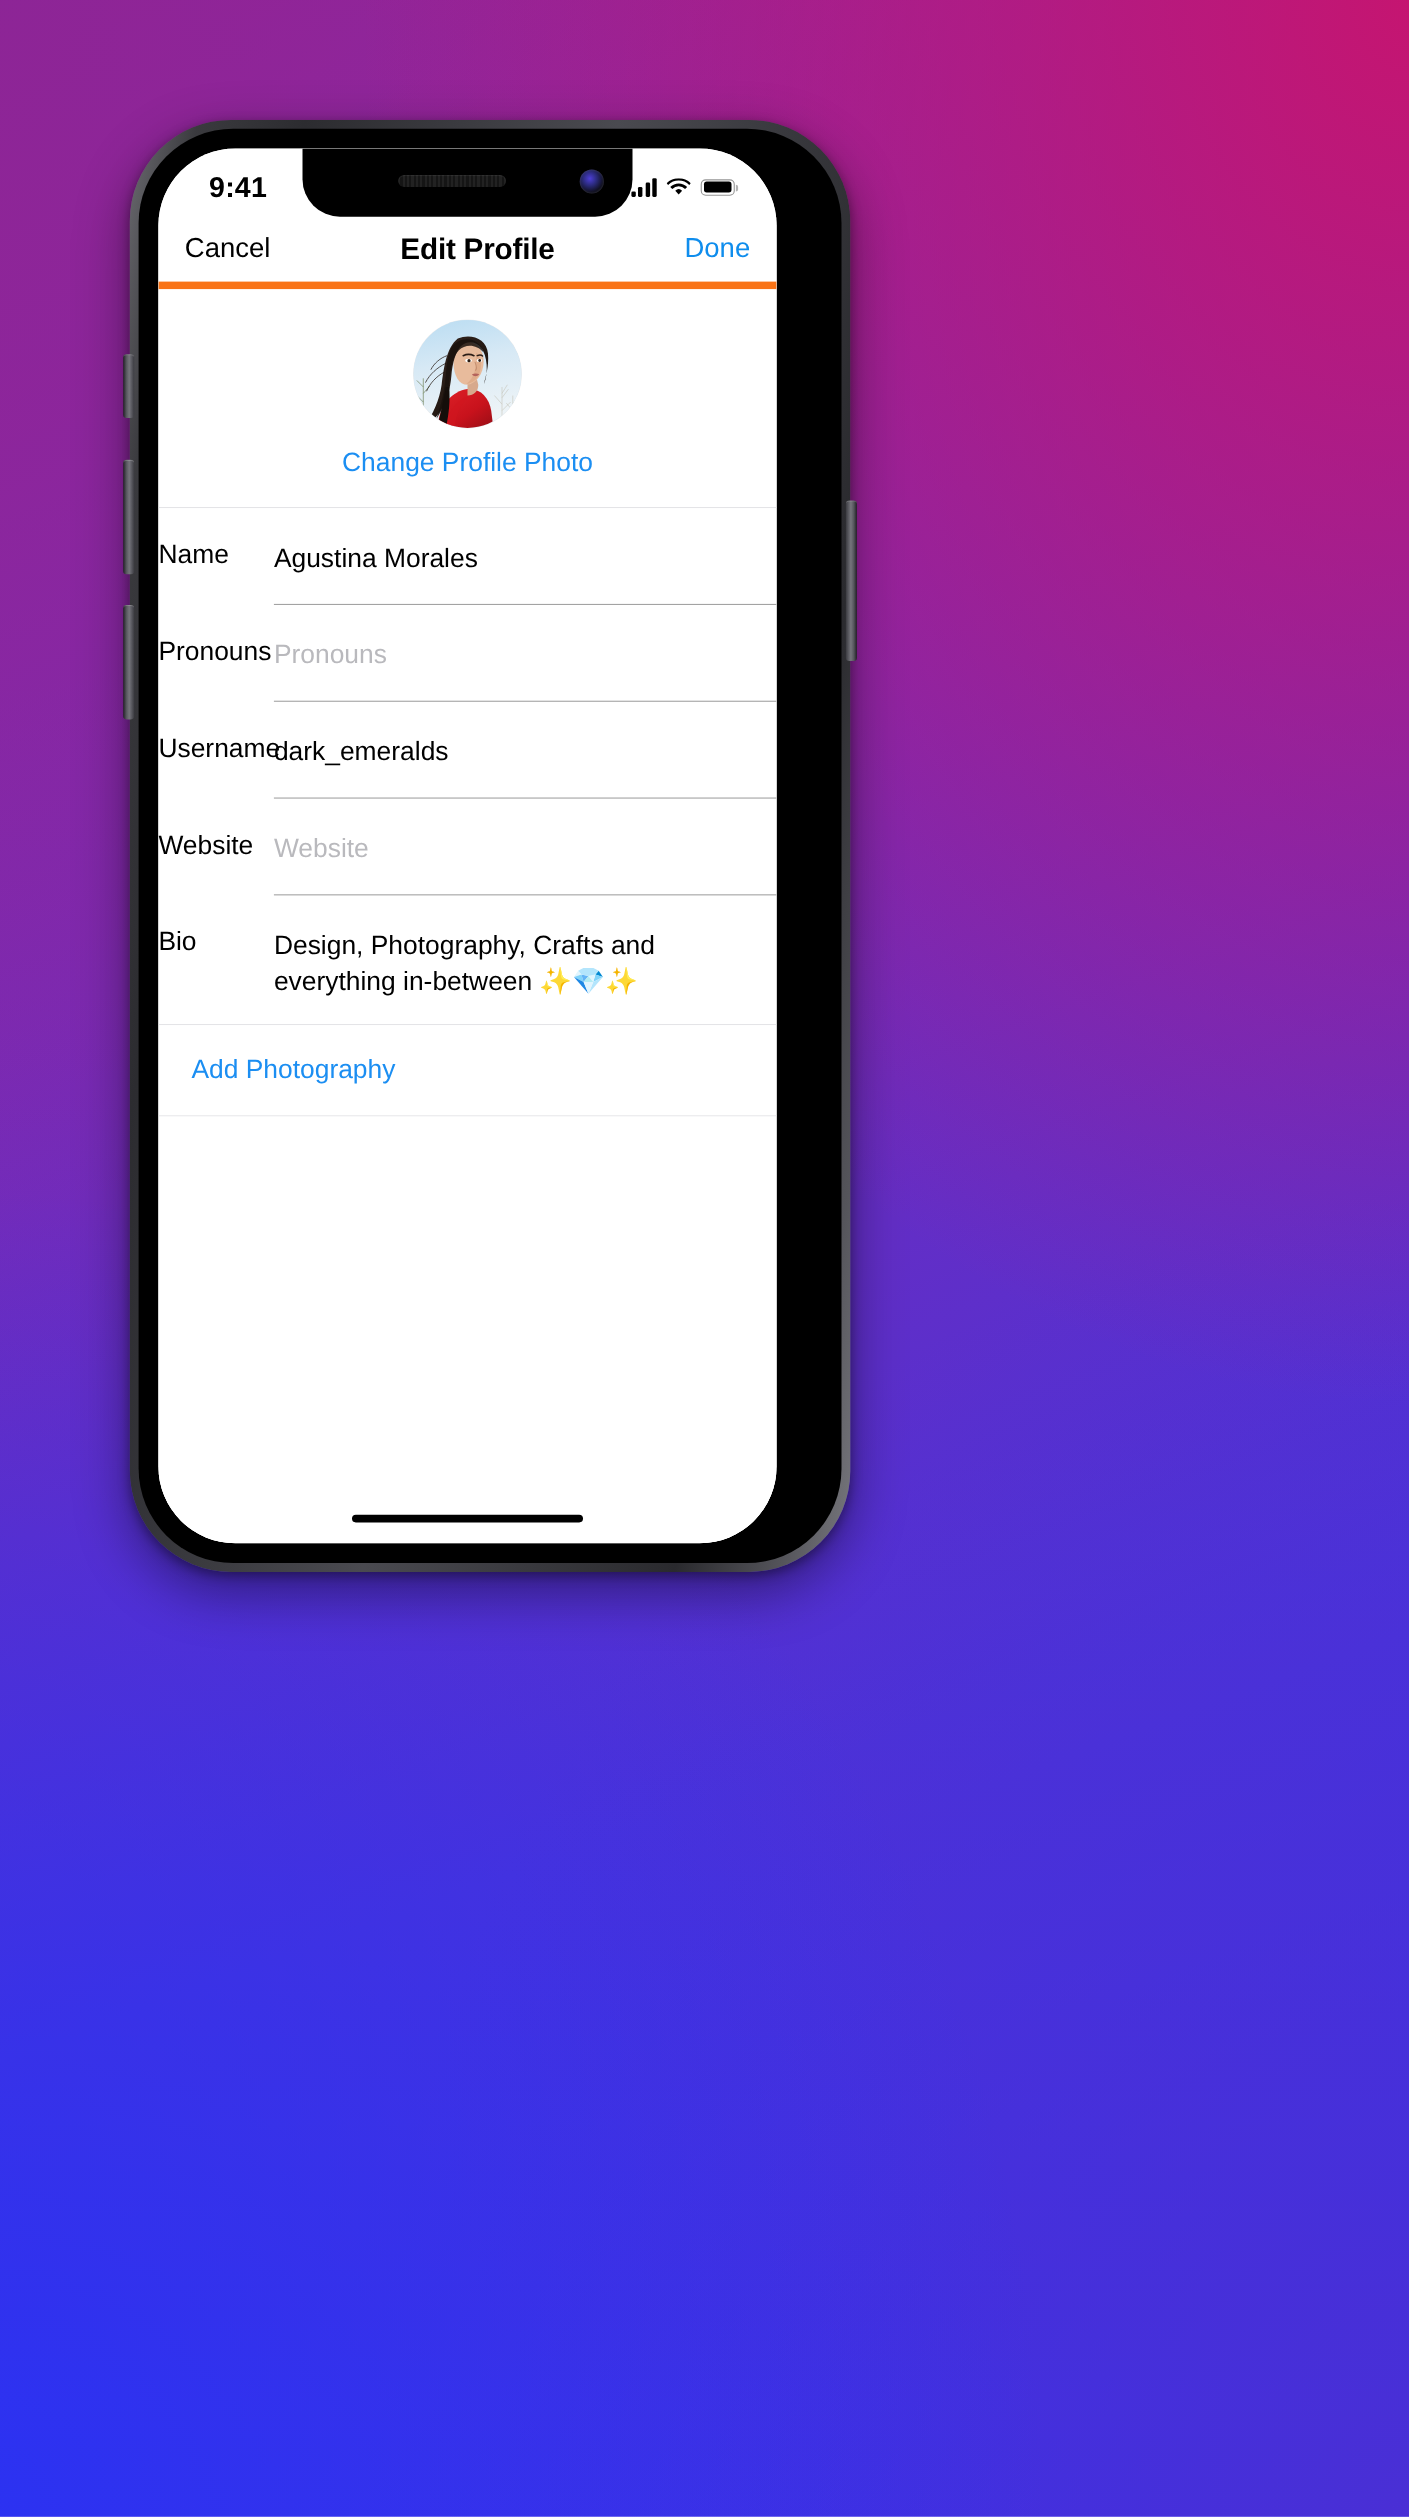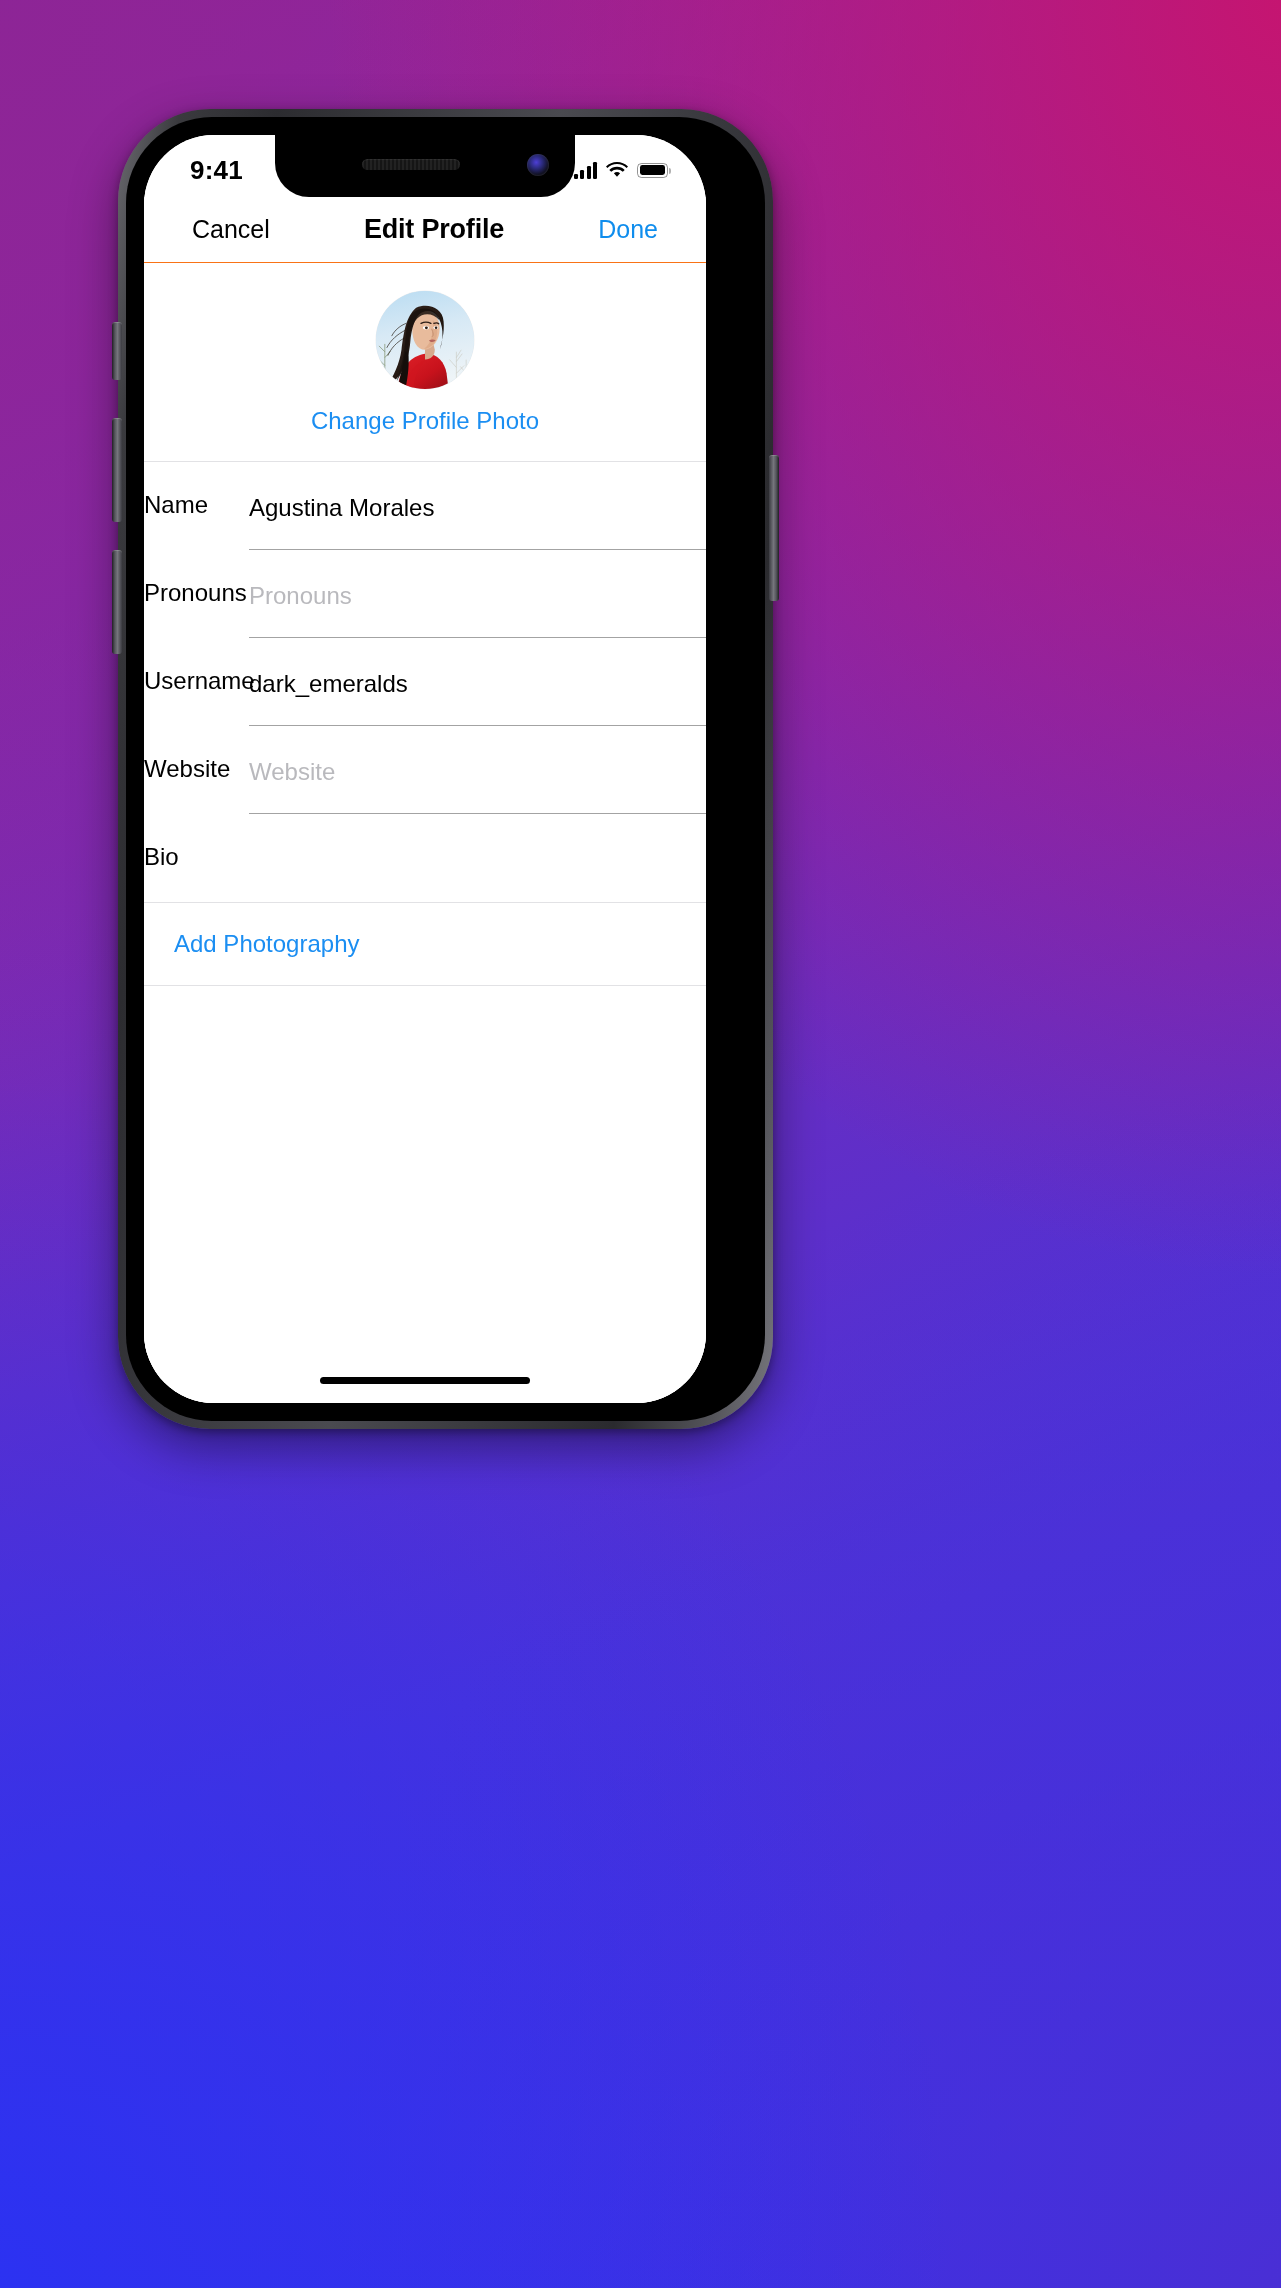--- a/index.html
+++ b/index.html
@@ -134,23 +134,23 @@
     border-radius:0 2px 2px 0;
   }
   .batt b { display:block; height:100%; width:100%; background:#000; border-radius:2.4px; }
 
   
   .navbar {
     height:66px;
     display:flex;
     align-items:center;
     justify-content:space-between;
-    padding:0 48px;
+    padding:0 24px;
     background:#fff;
-    border-bottom:1px solid #f97316;
+    border-bottom:7px solid #f97316;
   }
   .nav-cancel { font-size:25px; color:#000; }
   .nav-title  { font-size:27px; font-weight:700; color:#000; letter-spacing:-0.2px; }
   .nav-done   { font-size:25px; color:#0f8ded; }
 
   
   .photo-block {
     background:#fff;
     padding:28px 0 26px;
     text-align:center;
@@ -380,20 +380,23 @@
 
         <div class="field-row">
           <div class="field-label">Website</div>
           <div class="field-value-wrap">
             <div class="field-value placeholder" placeholder="Website">Website</div>
           </div>
         </div>
 
         <div class="field-row">
           <div class="field-label">Bio</div>
+          <div class="field-value-wrap">
+            <div class="field-value" placeholder="Bio">Design, Photography, Crafts and everything in-between ✨💎✨</div>
+          </div>
         </div>
 
       </div>
 
       <div class="link-row">Add Photography</div>
 
       <div class="filler"></div>
 
       <div class="home-indicator">
         <div class="home-bar"></div>

